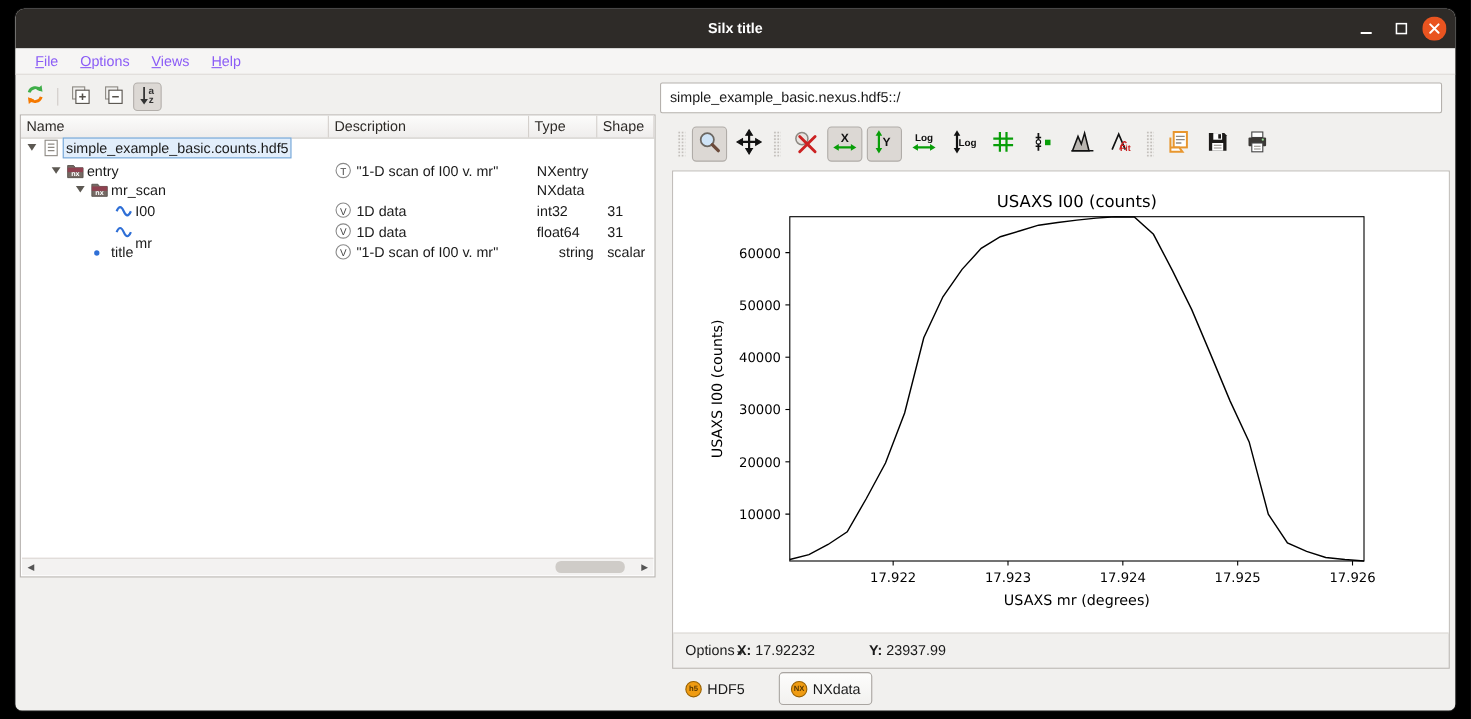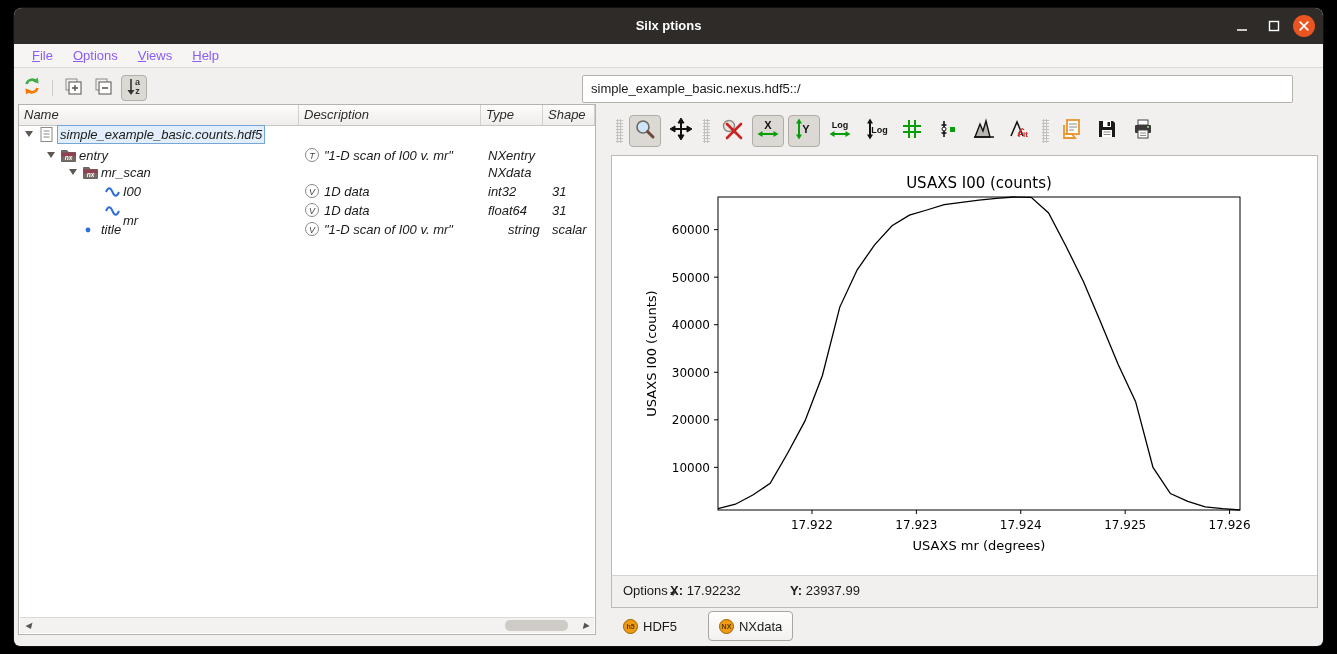--- a/index.html
+++ b/index.html
@@ -17,22 +17,22 @@
   .menubar{position:absolute;left:0;top:36px;width:100%;height:24px;background:#f6f5f4;
            border-bottom:1px solid #dedad6;display:flex;align-items:center;padding-left:8px;box-sizing:border-box;}
   .menu-item{padding:0 10px;font-size:13px;color:#8b5cf6;height:24px;line-height:24px;}
   .menu-item .u{text-decoration:underline;}
   
   .tree-toolbar{position:absolute;left:6px;top:66px;height:28px;display:flex;align-items:center;gap:6px;}
   .tt-btn{width:24px;height:24px;display:flex;align-items:center;justify-content:center;border-radius:4px;}
   .tt-btn.checked{background:#dcd8d4;border:1px solid #b3afab;}
   .tt-sep{width:1px;height:16px;background:#cfcbc7;margin:0 2px;}
   
-  .tree-panel{position:absolute;left:4px;top:96px;width:578px;height:531px;background:#fff;
-              border:1px solid #b6b2ae;box-sizing:border-box;overflow:hidden;font-style:italic;}
+  .tree-panel{position:absolute;left:4px;top:96px;width:578px;height:421px;background:#fff;
+              border:1px solid #b6b2ae;box-sizing:border-box;overflow:hidden;}
   .tree-header{position:absolute;left:0;top:0;width:100%;height:20px;background:linear-gradient(#fcfcfb,#efedec);
                border-bottom:1px solid #c9c5c1;font-size:13px;color:#2e2b28;}
   .th-cell{position:absolute;top:0;height:20px;line-height:20px;padding-left:5px;box-sizing:border-box;
            border-right:1px solid #d4d0cc;}
   .tree-rows{position:absolute;left:0;top:20px;width:100%;}
   .tree-row{position:absolute;left:0;width:100%;height:19px;font-size:13px;color:#1a1a1a;}
   .tr-exp{position:absolute;top:6px;width:0;height:0;border-left:4px solid transparent;
           border-right:4px solid transparent;border-top:6px solid #5c5852;}
   .tr-icon{position:absolute;top:1px;width:17px;height:17px;}
   .tr-name{position:absolute;top:0;height:19px;line-height:19px;white-space:nowrap;}
@@ -40,21 +40,21 @@
   .tr-badge{position:absolute;top:2px;width:14px;height:14px;border:1px solid #8a8a8a;border-radius:50%;
             font-size:9px;line-height:14px;text-align:center;color:#444;box-sizing:border-box;}
   .tr-desc,.tr-type,.tr-shape{position:absolute;top:0;height:19px;line-height:19px;white-space:nowrap;}
   
   .hscroll{position:absolute;left:1px;right:1px;bottom:1px;height:15px;background:#f3f2f1;
            border-top:1px solid #dcd8d4;}
   .hs-arrow{position:absolute;top:0;width:14px;height:15px;display:flex;align-items:center;justify-content:center;
             color:#555;font-size:8px;}
   .hs-thumb{position:absolute;top:2px;height:11px;width:63px;left:485px;background:#cfccc8;border-radius:5px;}
   
-  .path-box{position:absolute;left:568px;top:67px;width:711px;height:28px;background:#fff;
+  .path-box{position:absolute;left:586px;top:67px;width:711px;height:28px;background:#fff;
             border:1px solid #b5b1ad;border-radius:2px;box-sizing:border-box;font-size:13px;color:#1a1a1a;
             line-height:26px;padding-left:8px;white-space:nowrap;overflow:hidden;}
   .plot-toolbar{position:absolute;left:600px;top:104px;height:38px;display:flex;align-items:center;gap:4px;}
   .pt-btn{width:30px;height:30px;display:flex;align-items:center;justify-content:center;border-radius:4px;
           border:1px solid transparent;}
   .pt-btn.checked{background:#dcd8d4;border:1px solid #b0aca8;}
   .pt-handle{width:7px;height:24px;margin:0 2px;
      background-image:radial-gradient(#c4c0bc 1px, transparent 1.2px);background-size:3px 3px;}
   
   .plot-frame{position:absolute;left:597px;top:147px;width:707px;height:453px;border:1px solid #bdb9b5;
@@ -78,21 +78,21 @@
             color:#5c3a00;font-size:7px;font-weight:bold;display:flex;align-items:center;justify-content:center;
             box-sizing:border-box;}
 </style>
 </head>
 <body>
 
 <div class="screen">
   <div class="window">
 
     <div class="titlebar">
-      <span class="title">Silx ptions</span>
+      <span class="title">Silx title</span>
       <span class="win-btn wb-min">
         <svg width="22" height="22">
             <line x1="6" y1="15" x2="16" y2="15" stroke="#fff" stroke-width="1.6"></line>
           </svg>
       </span>
       <span class="win-btn wb-max">
         <svg width="22" height="22">
             <rect x="6.5" y="6.5" width="9" height="9" fill="none" stroke="#fff" stroke-width="1.4"></rect>
           </svg>
       </span>

